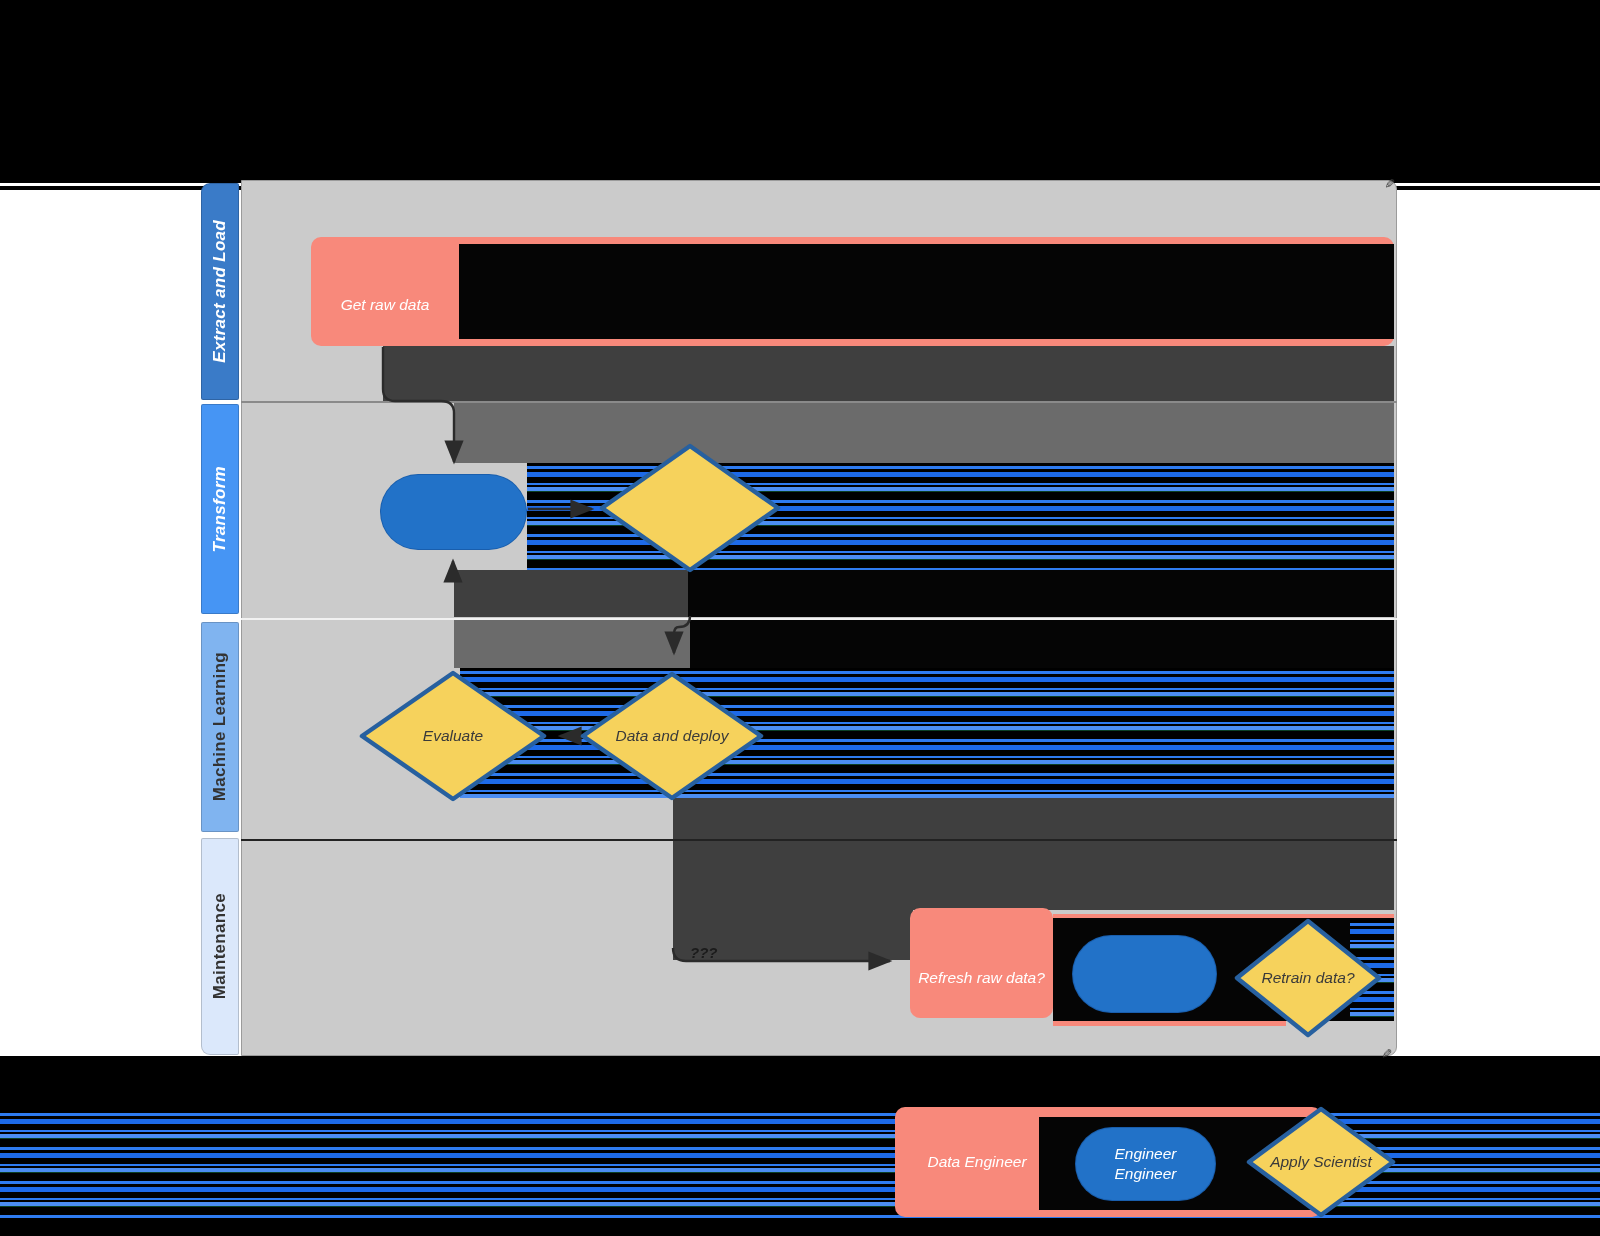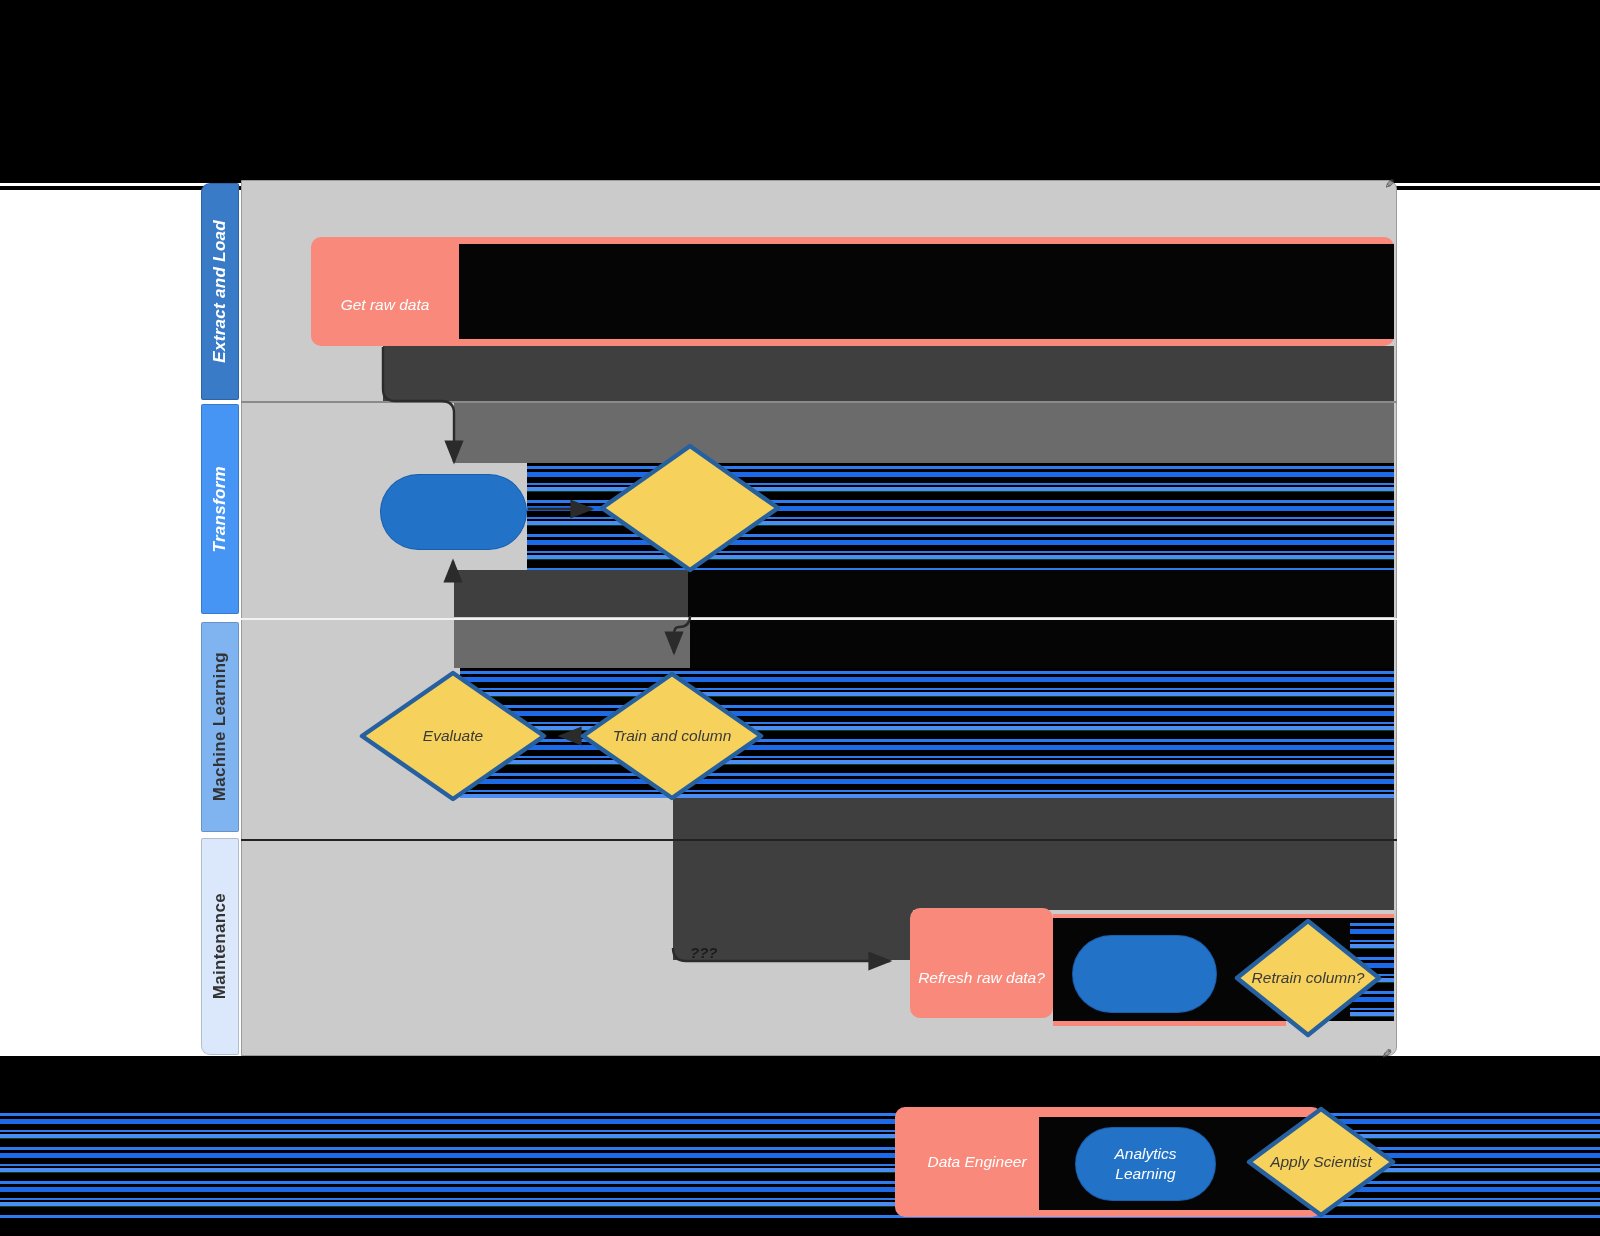--- a/index.html
+++ b/index.html
@@ -80,53 +80,53 @@
   <div class="abs z-svg stadium" style="left:380px;top:474px;width:147px;height:76px;border-radius:38px;"></div>
 
   <div class="abs z-band med" style="left:454px;top:620px;width:236px;height:48px;"></div>
   <div class="abs z-band blk" style="left:690px;top:620px;width:704px;height:48px;"></div>
   <div class="abs z-band glitch-stripes" style="left:460px;top:668px;width:934px;height:130px;"></div>
   <div class="abs z-band dark" style="left:673px;top:798px;width:721px;height:42px;"></div>
   <div class="abs z-text node-text dark-text" style="left:393px;top:723px;width:120px;height:26px;">
     <span>Evaluate</span>
   </div>
   <div class="abs z-text node-text dark-text" style="left:592px;top:723px;width:160px;height:26px;">
-    <span>Train and column</span>
+    <span>Data and deploy</span>
   </div>
 
   <div class="abs z-band dark" style="left:673px;top:840px;width:240px;height:120px;"></div>
   <div class="abs z-band dark" style="left:913px;top:840px;width:481px;height:70px;"></div>
   <div class="abs z-band sliver" style="left:1053px;top:914px;width:341px;height:4px;"></div>
   <div class="abs z-band sliver" style="left:1053px;top:1021px;width:233px;height:5px;"></div>
   <div class="abs z-band blk" style="left:1053px;top:918px;width:341px;height:103px;"></div>
   <div class="abs z-band glitch-stripes" style="left:1350px;top:920px;width:44px;height:101px;"></div>
   <div class="abs z-svg proc" style="left:910px;top:908px;width:143px;height:110px;"></div>
   <div class="abs z-text node-text" style="left:915px;top:908px;width:133px;height:140px;">
     <span>Refresh raw data?</span>
   </div>
   <div class="abs z-svg stadium" style="left:1072px;top:935px;width:145px;height:78px;border-radius:39px;"></div>
   <div class="abs z-text node-text dark-text" style="left:1248px;top:965px;width:120px;height:26px;">
-    <span>Retrain column?</span>
+    <span>Retrain data?</span>
   </div>
   <div class="abs z-text qmarks" style="left:690px;top:944px;width:40px;height:20px;">
     <span>???</span>
   </div>
 
   <div class="abs z-sep sep" style="top:401px;background:#8a8a8a;"></div>
   <div class="abs z-sep sep" style="top:618px;background:#f2f2f2;"></div>
   <div class="abs z-sep sep" style="top:839px;background:#222222;"></div>
 
   <div class="abs z-band proc" style="left:895px;top:1107px;width:427px;height:110px;"></div>
   <div class="abs z-band blk" style="left:1039px;top:1117px;width:281px;height:93px;"></div>
   <div class="abs z-text node-text" style="left:895px;top:1107px;width:164px;height:110px;">
     <span>Data Engineer</span>
   </div>
   <div class="abs z-svg stadium" style="left:1075px;top:1127px;width:141px;height:74px;border-radius:37px;"></div>
   <div class="abs z-text node-text" style="left:1093px;top:1127px;width:105px;height:74px;">
-    <span>Analytics Learning</span>
+    <span>Engineer Engineer</span>
   </div>
   <div class="abs z-text node-text dark-text" style="left:1261px;top:1149px;width:120px;height:26px;">
     <span>Apply Scientist</span>
   </div>
 
   <svg class="abs z-svg" style="left:0;top:0;" width="1600" height="1236" viewBox="0 0 1600 1236">
     <defs>
       <marker id="ah" markerWidth="11" markerHeight="9" refX="9" refY="4" orient="auto">
         <path d="M0,0 L10,4 L0,8 Z" fill="#2b2b2b"></path>
       </marker>

